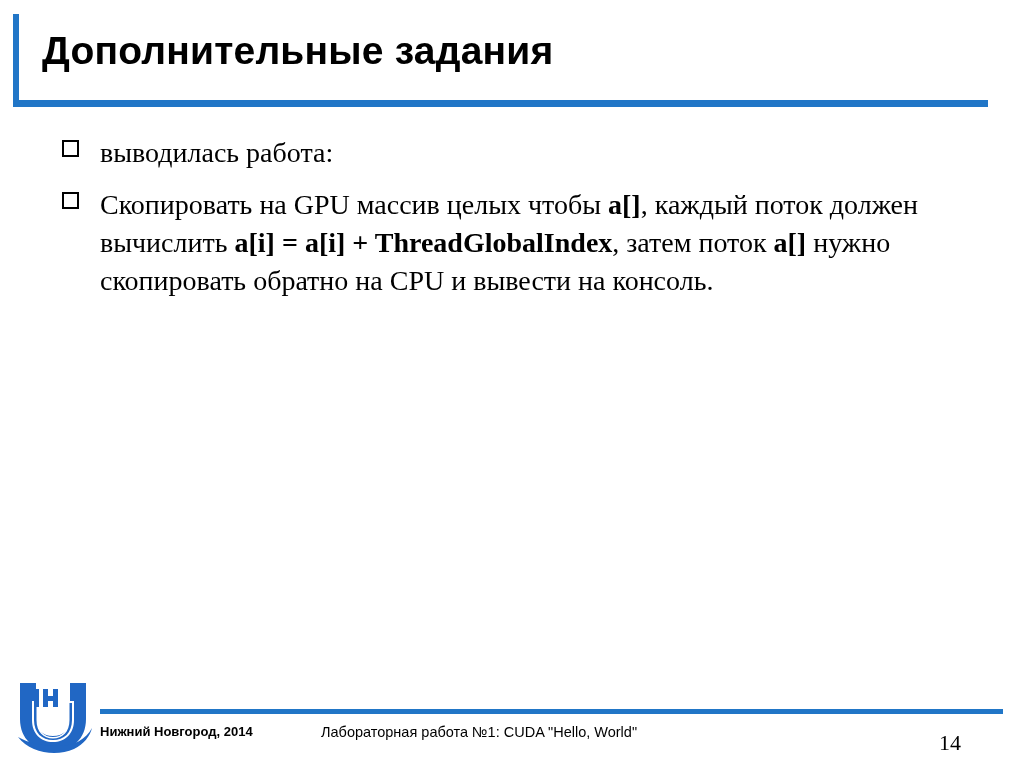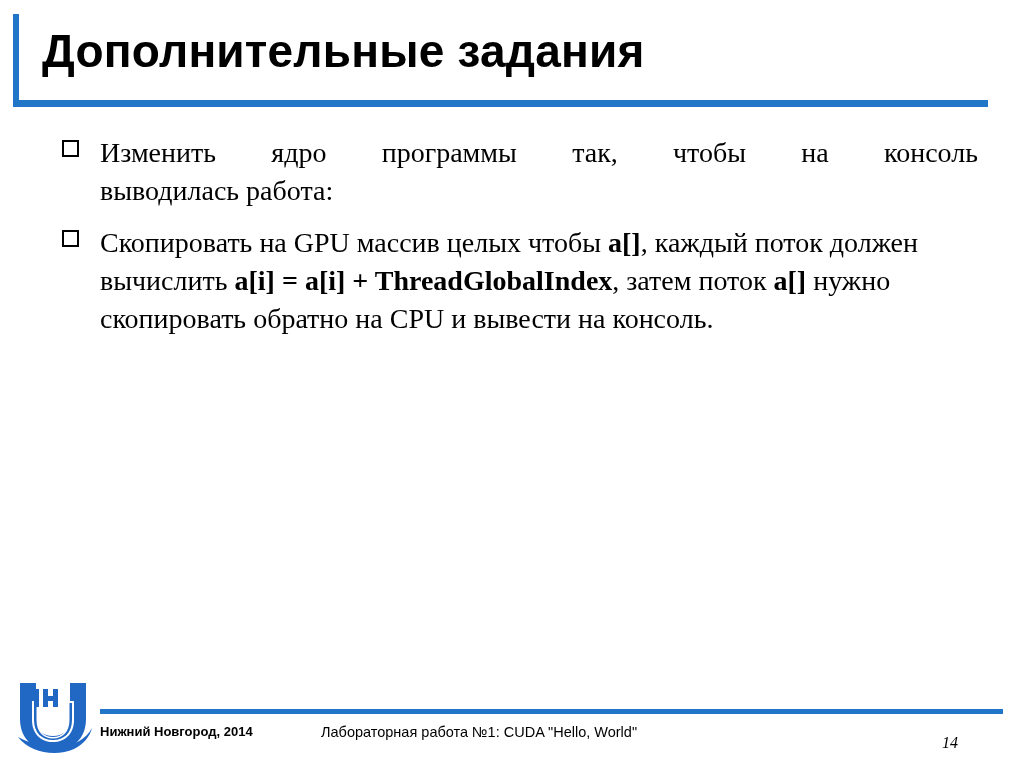--- a/index.html
+++ b/index.html
@@ -47,21 +47,21 @@
     width: 975px;
     height: 7px;
     background: #2176C7;
   }
   .slide-title {
     position: absolute;
     left: 42px;
     top: 27px;
     font-family: "Liberation Sans", "DejaVu Sans", sans-serif;
     font-weight: bold;
-    font-size: 46px;
+    font-size: 39px;
     line-height: 48px;
     letter-spacing: 0.2px;
     color: #000000;
     white-space: nowrap;
   }
 
   
   .content {
     position: absolute;
     left: 62px;
@@ -147,24 +147,23 @@
     color: #000000;
     white-space: nowrap;
   }
   .footer-page {
     position: absolute;
     left: 930px;
     top: 62px;
     width: 40px;
     text-align: center;
     font-family: "Liberation Serif", "DejaVu Serif", serif;
-    font-size: 16px;
+    font-size: 22px;
     line-height: 26px;
     color: #000000;
-    font-style: italic;
   }
   .logo {
     position: absolute;
     left: 12px;
     top: 11px;
     width: 84px;
     height: 78px;
   }
 </style>
 </head>
@@ -175,21 +174,20 @@
   <div class="title-block">
     <div class="title-rule-vertical"></div>
     <div class="title-rule-horizontal"></div>
     <div class="slide-title">Дополнительные задания</div>
   </div>
 
   <div class="content">
 
     <div class="bullet-item">
       <span class="bullet-marker"></span>
-      <div class="bullet-text justify">Изменить ядро программы так, чтобы на консоль</div>
       <div class="bullet-text">выводилась работа:</div>
     </div>
 
 
     <div class="gap-after-code"></div>
 
     <div class="bullet-item">
       <span class="bullet-marker"></span>
       <div class="bullet-text"><span>Скопировать на GPU массив целых чтобы </span><b>a[]</b><span>, каждый поток должен вычислить </span><b>a[i] = a[i] + ThreadGlobalIndex</b><span>, затем поток </span><b>a[]</b><span> нужно скопировать обратно на CPU и вывести на консоль.</span></div>
     </div>

